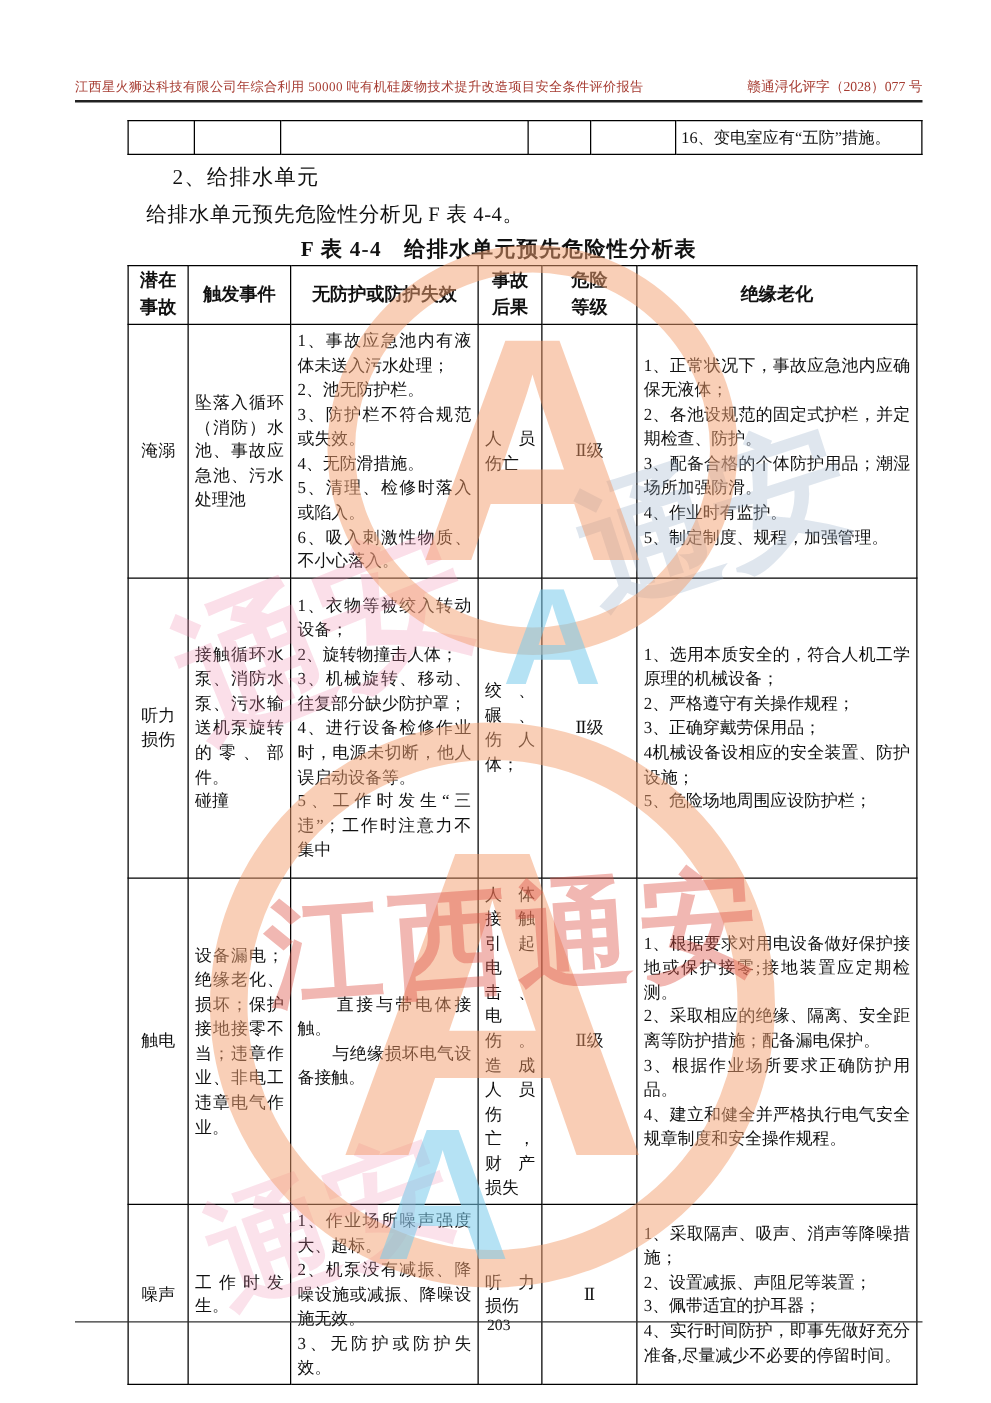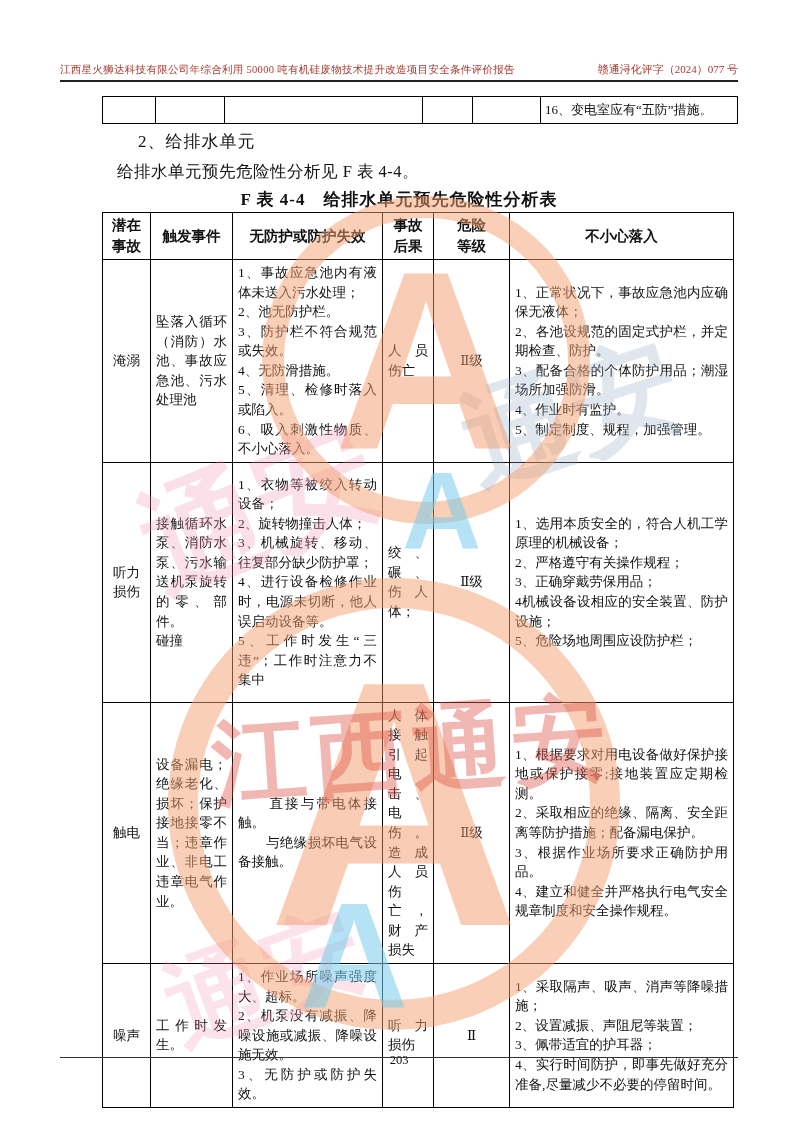--- a/index.html
+++ b/index.html
@@ -106,21 +106,21 @@
   .wm-hatch-gray  { left:462px; top:360px; color:rgba(150,172,200,0.30); transform:rotate(-18deg); font-size:110px; }
   .wm-hatch-pink2 { left:165px; top:930px; color:rgba(240,140,175,0.25); transform:rotate(-20deg); font-size:100px; }
 </style>
 </head>
 <body>
 
 <div class="content">
 
   <div class="doc-header">
     <span class="h-left">江西星火狮达科技有限公司年综合利用 50000 吨有机硅废物技术提升改造项目安全条件评价报告</span>
-    <span class="h-right">赣通浔化评字（2024）077 号</span>
+    <span class="h-right">赣通浔化评字（2028）077 号</span>
   </div>
 
   <table class="cont-table">
     <colgroup>
       <col style="width:53px">
         <col style="width:69px">
         <col style="width:198px">
       <col style="width:50px">
         <col style="width:68px">
         <col style="width:197px">
@@ -153,21 +153,21 @@
     <tbody>
         <tr>
       <th class="pre">潜在
 事故</th>
       <th class="pre">触发事件</th>
       <th class="pre">无防护或防护失效</th>
       <th class="pre">事故
 后果</th>
       <th class="pre">危险
 等级</th>
-      <th class="pre">不小心落入</th>
+      <th class="pre">绝缘老化</th>
     </tr>
     <tr class="r-drown">
       <td class="c-hazard">淹溺</td>
       <td class="c-trigger pre">坠落入循环（消防）水池、事故应急池、污水处理池</td>
       <td class="c-causes pre">1、事故应急池内有液体未送入污水处理；
 2、池无防护栏。
 3、防护栏不符合规范或失效。
 4、无防滑措施。
 5、清理、检修时落入或陷入。
 6、吸入刺激性物质、不小心落入。</td>

